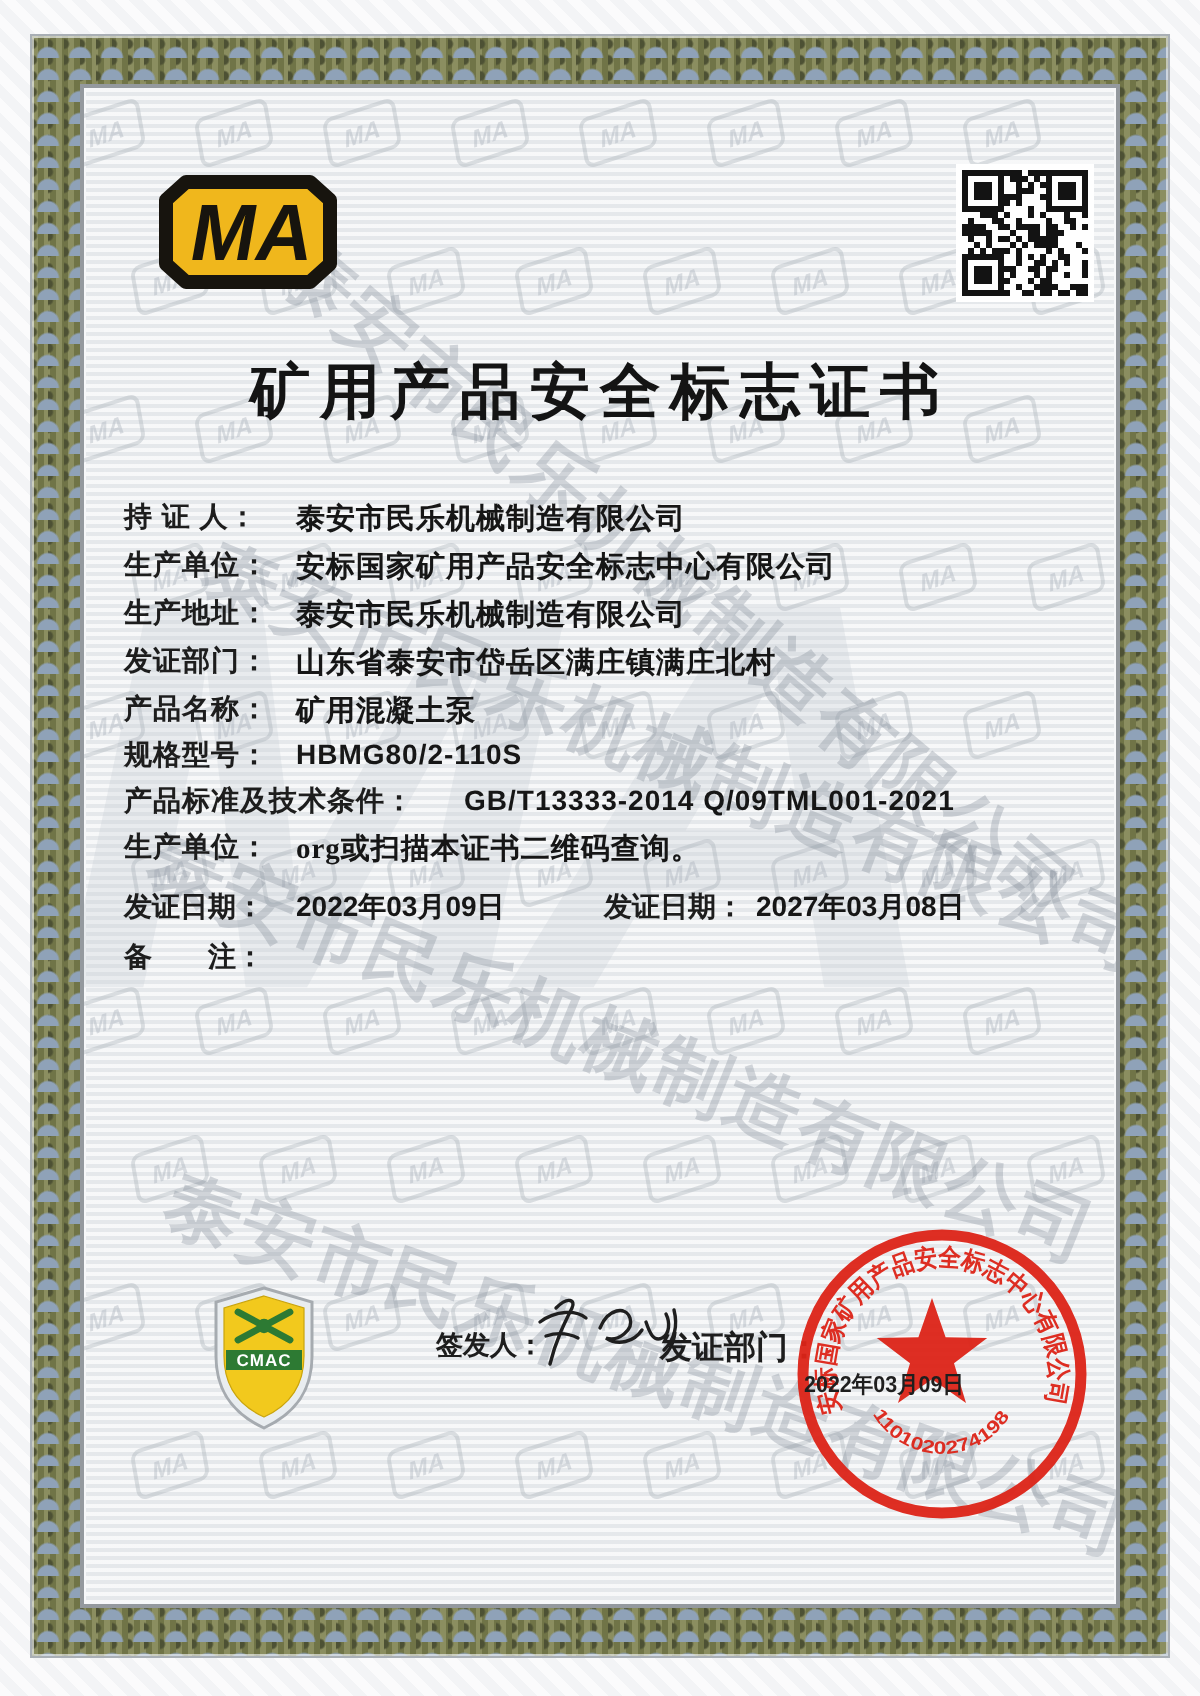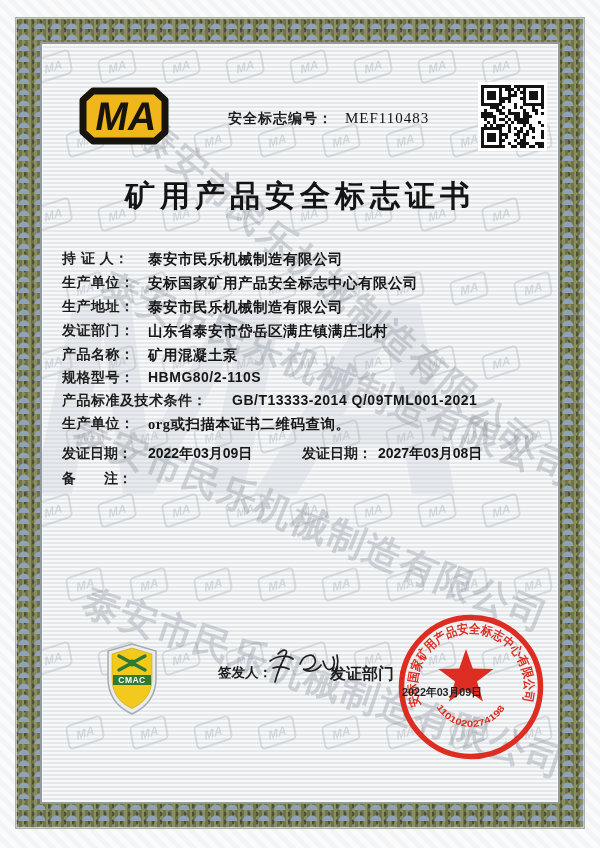--- a/index.html
+++ b/index.html
@@ -176,24 +176,20 @@
           </div>
         <div class="wm a">泰安市民乐机械制造有限公司</div>
         <div class="wm b">泰安市民乐机械制造有限公司</div>
         <div class="wm c">泰安市民乐机械制造有限公司</div>
         <div class="wm d">泰安市民乐机械制造有限公司</div>
 
         <svg class="ma-logo" viewBox="0 0 92 60">
           <path d="M15 5 L77 5 L87 14 L87 46 L77 55 L15 55 L5 46 L5 14 Z" fill="#f0b71c" stroke="#17140e" stroke-width="7" stroke-linejoin="round"></path>
           <text transform="translate(46,44) skewX(-10) scale(.98,1)" text-anchor="middle" font-family="Liberation Sans, sans-serif" font-weight="bold" font-size="40" fill="#17140e">MA</text>
         </svg>
-        <div class="serial">
-          <span class="lab">安全标志编号：</span>
-          <span class="val">MEF110483</span>
-        </div>
         <div class="qr">
             <i class="on"></i>
             <i class="on"></i>
             <i class="on"></i>
             <i class="on"></i>
             <i class="on"></i>
             <i class="on"></i>
             <i class="on"></i>
             <i class="on"></i>
             <i class="on"></i>

